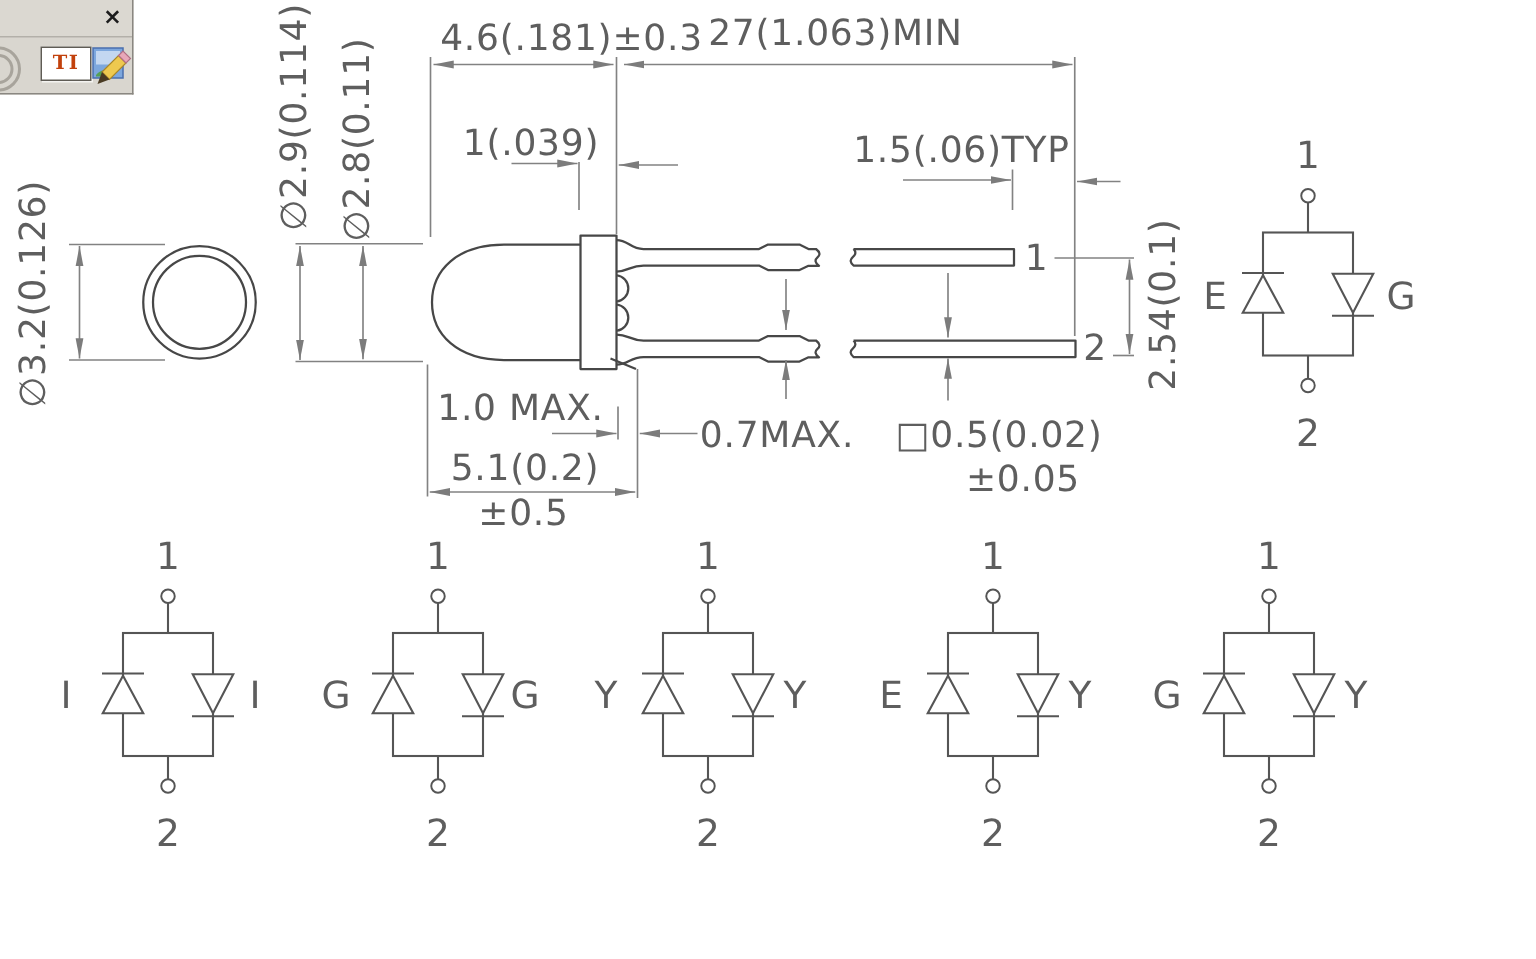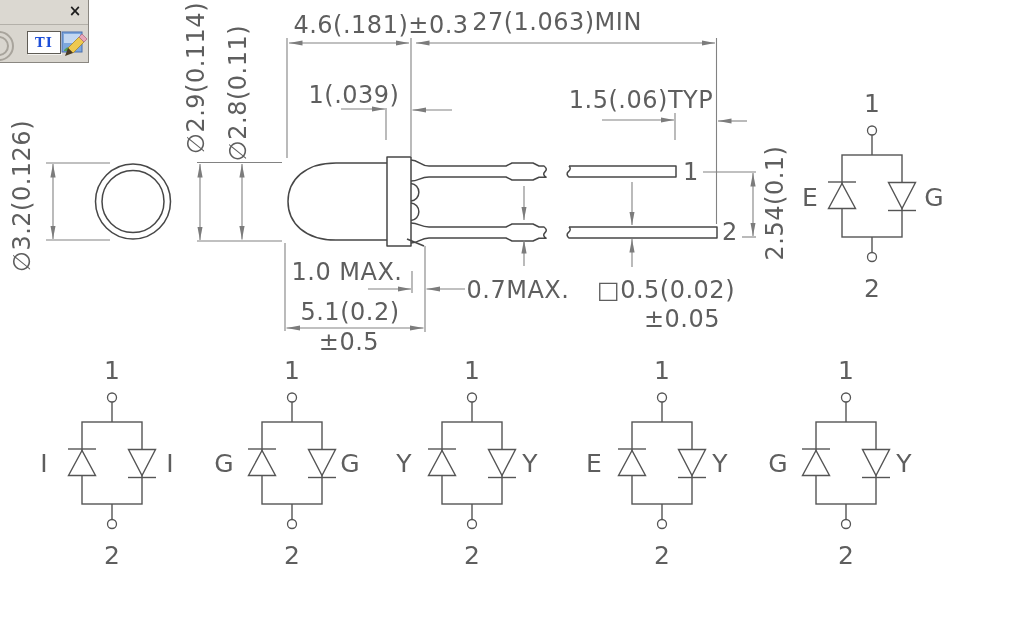--- a/index.html
+++ b/index.html
@@ -23,21 +23,21 @@
            border-bottom:1px solid #b3b0a9;}
   .toolwin .closebtn{position:absolute;right:4px;top:2px;width:18px;height:18px;line-height:18px;
            text-align:center;font-size:15px;font-weight:bold;color:#1c1c1c;cursor:default;}
   .toolwin .partialring{position:absolute;left:-16px;top:31px;width:26px;height:26px;
            border:2px solid #a8a49c;border-radius:50%;}
   .toolwin .partialring2{position:absolute;left:-11px;top:36px;width:16px;height:16px;
            border:2px solid #a8a49c;border-radius:50%;}
   .toolwin .textbtn{position:absolute;left:27px;top:31px;width:34px;height:23px;background:#fff;
            border:1px solid #5f5c55;box-shadow:1px 1px 0 #f4f3f0;display:flex;align-items:center;
            justify-content:center;font-family:"DejaVu Serif",serif;font-size:13px;font-weight:bold;
-           color:#1d4ed8;letter-spacing:1px;}
+           color:#c2410c;letter-spacing:1px;}
   .toolwin .editbtn{position:absolute;left:60px;top:27px;width:28px;height:32px;border:none;
            background:transparent;padding:0;}
 </style>
 </head>
 <body>
 
 <div class="screen">
 
   
   <svg width="1024" height="639" viewBox="0 0 1024 639">

